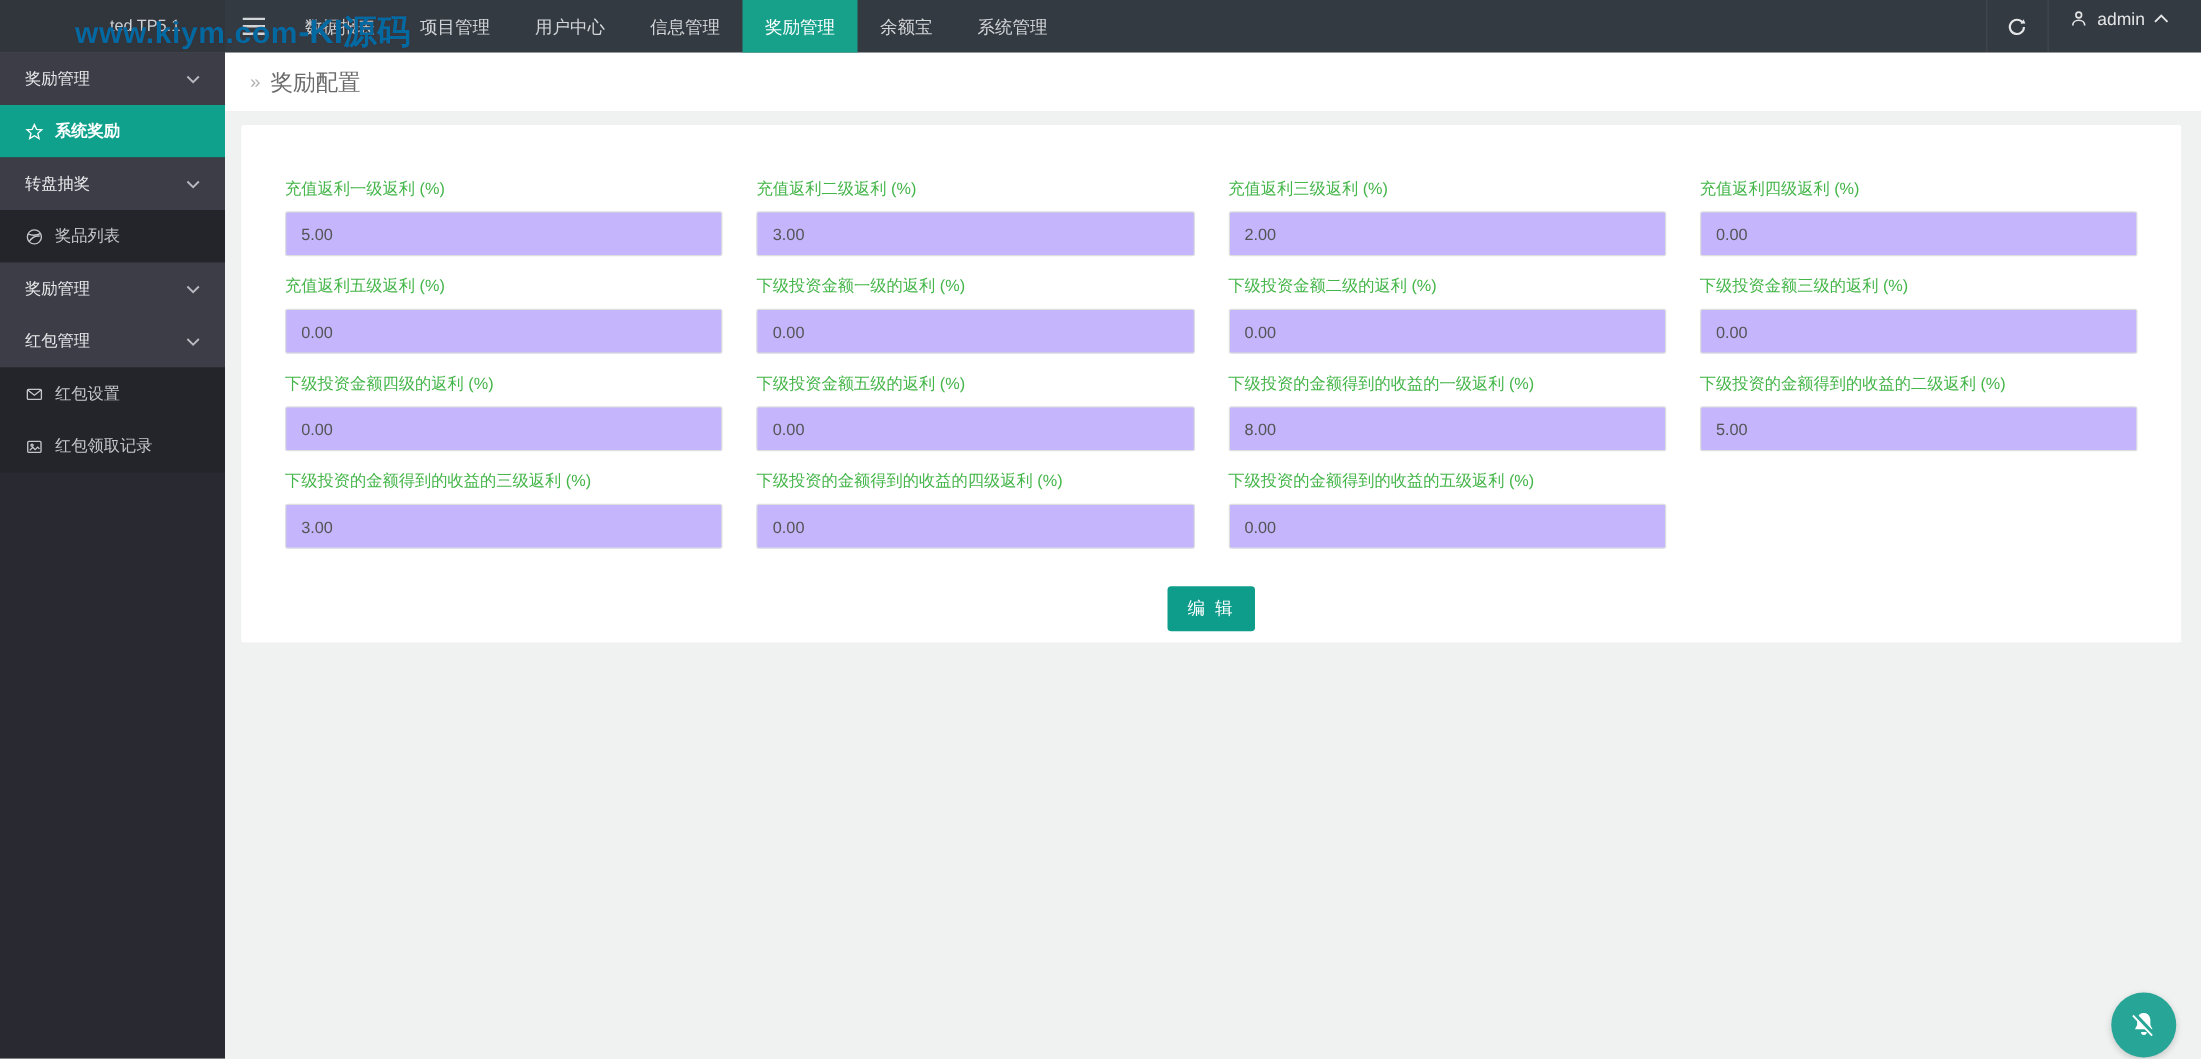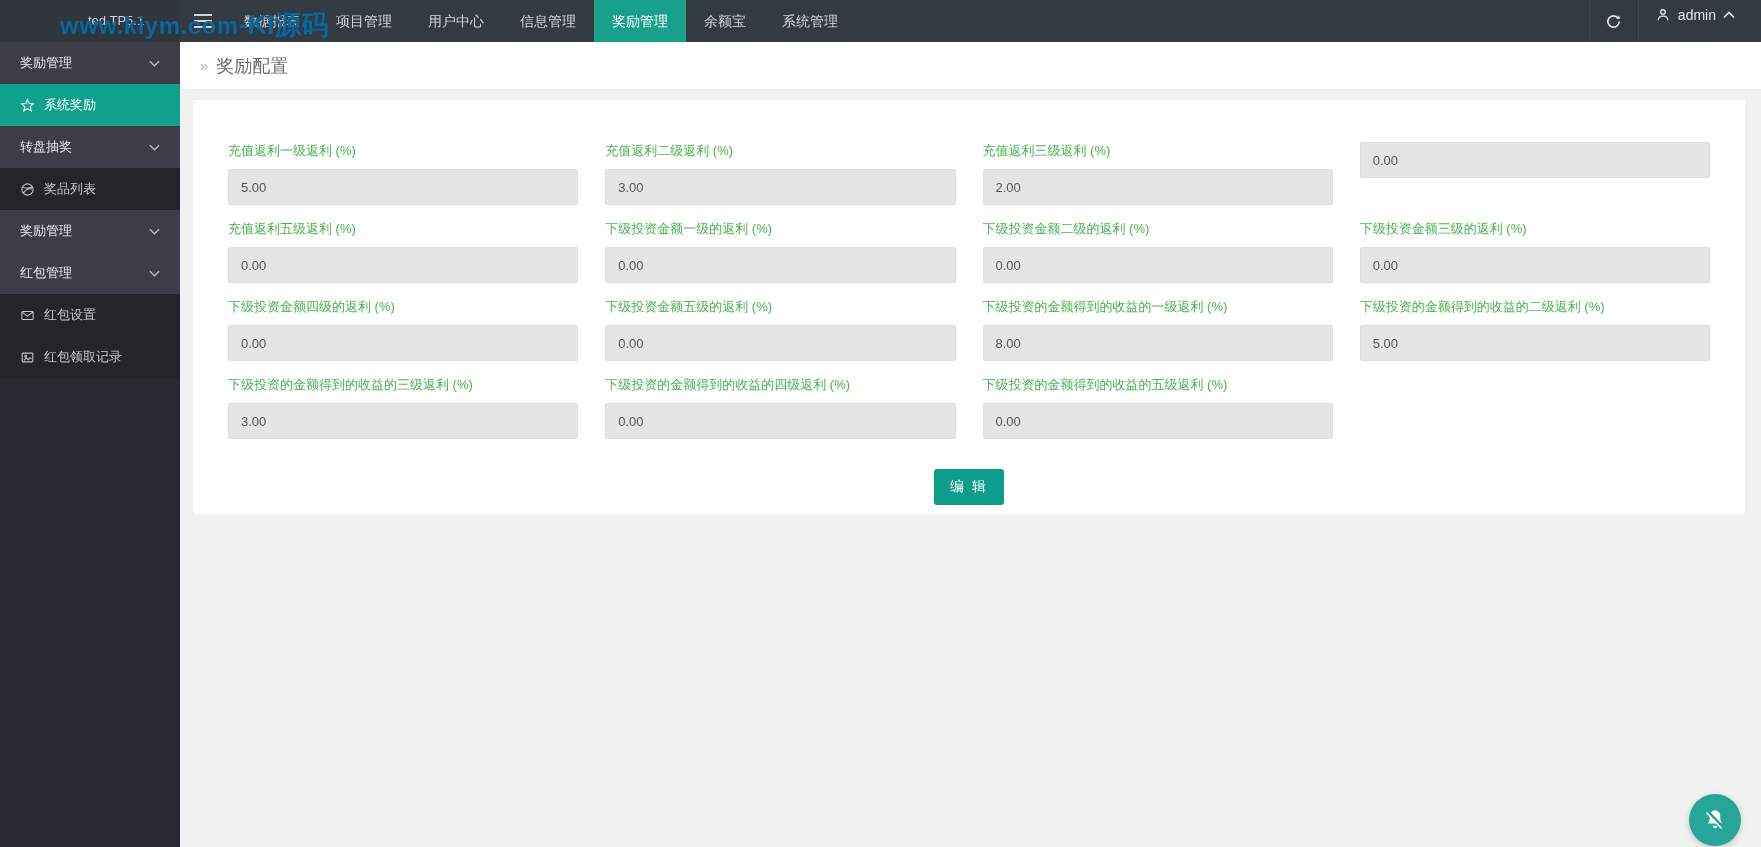--- a/index.html
+++ b/index.html
@@ -24,37 +24,37 @@
   .watermark { position:absolute; top:7px; left:60px; z-index:50; color:#0369a1; white-space:nowrap;
                pointer-events:none; text-shadow:0 0 1px rgba(120,0,0,.4); }
   .watermark .w1 { font-size:24px; font-weight:700; letter-spacing:0.5px; }
   .watermark .w2 { font-size:27px; font-weight:900; }
 
   
   .sidebar { position:absolute; top:42px; left:0; width:180px; height:805px; background:#282931; }
   .side-row { height:42px; display:flex; align-items:center; font-size:13px; cursor:pointer; }
   .side-group { background:#3c3d47; color:#e9eaec; padding:0 20px; justify-content:space-between; }
   .side-item { background:#24252b; color:#c6c7ca; padding:0 20px; gap:9px; }
-  .side-item.active { background:#10a18c; color:#ffffff; }
+  .side-item.active { background:#10a18c; color:#ffffff;font-weight:bold; }
   .side-item svg { flex:0 0 auto; }
   .chev-down { width:11px; height:11px; }
 
   
   .main { position:absolute; top:42px; left:180px; width:1581px; height:805px; background:#f0f1f1; }
   .breadcrumb-bar { height:48px; background:#ffffff; display:flex; align-items:center; padding-left:20px;
                     border-bottom:1px solid #ececec; }
   .crumb-icon { color:#b3b3b3; font-size:15px; margin-right:8px; }
   .crumb-text { color:#6b6b6b; font-size:18px; }
 
   .card { margin:10px 16px 0 13px; background:#ffffff; border-radius:2px; height:414px; padding:42px 35px 0 35px; }
   .form-grid { display:grid; grid-template-columns:repeat(4,1fr); column-gap:27px; }
   .field { margin-bottom:15px; }
   .field label { display:block; font-size:13px; color:#44b549; margin-bottom:9px; }
   .field input { width:100%; height:36px; border:1px solid #dcdee0; border-radius:2px;
-                 padding:0 12px; font-size:13px; color:#555; outline:none; background:#e5e5e5;
+                 padding:0 12px; font-size:13px; color:#555; outline:none; background:#c4b5fd;
                  font-family:"Liberation Sans","DejaVu Sans",sans-serif; }
   .btn-row { display:flex; justify-content:center; margin-top:15px; }
   .edit-btn { width:70px; height:36px; background:#0e9d8b; color:#fff; border:none; border-radius:3px;
               font-size:14px; cursor:pointer; font-family:inherit; letter-spacing:2px; }
 
   
   .fab { position:absolute; right:20px; bottom:1px; width:52px; height:52px; border-radius:50%;
          background:#27a596; display:flex; align-items:center; justify-content:center; cursor:pointer;
          box-shadow:0 2px 6px rgba(0,0,0,.18); z-index:20; }
 </style>
@@ -174,21 +174,21 @@
     <span class="crumb-icon">»</span>
     <span class="crumb-text">奖励配置</span>
   </div>
 
   <div class="card">
     <div class="form-grid">
 
       <div class="field"><label>充值返利一级返利 (%)</label><input value="5.00" style=""></div>
       <div class="field"><label>充值返利二级返利 (%)</label><input value="3.00" style=""></div>
       <div class="field"><label>充值返利三级返利 (%)</label><input value="2.00" style=""></div>
-      <div class="field"><input value="0.00" style=""></div>
+      <div class="field"><label>充值返利四级返利 (%)</label><input value="0.00" style=""></div>
 
       <div class="field"><label>充值返利五级返利 (%)</label><input value="0.00" style=""></div>
       <div class="field"><label>下级投资金额一级的返利 (%)</label><input value="0.00" style=""></div>
       <div class="field"><label>下级投资金额二级的返利 (%)</label><input value="0.00" style=""></div>
       <div class="field"><label>下级投资金额三级的返利 (%)</label><input value="0.00" style=""></div>
 
       <div class="field"><label>下级投资金额四级的返利 (%)</label><input value="0.00" style=""></div>
       <div class="field"><label>下级投资金额五级的返利 (%)</label><input value="0.00" style=""></div>
       <div class="field"><label>下级投资的金额得到的收益的一级返利 (%)</label><input value="8.00" style=""></div>
       <div class="field"><label>下级投资的金额得到的收益的二级返利 (%)</label><input value="5.00" style=""></div>

